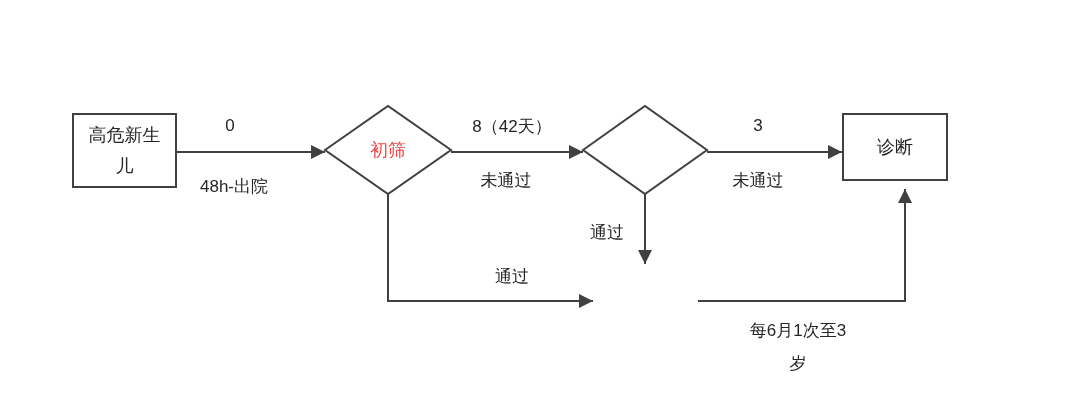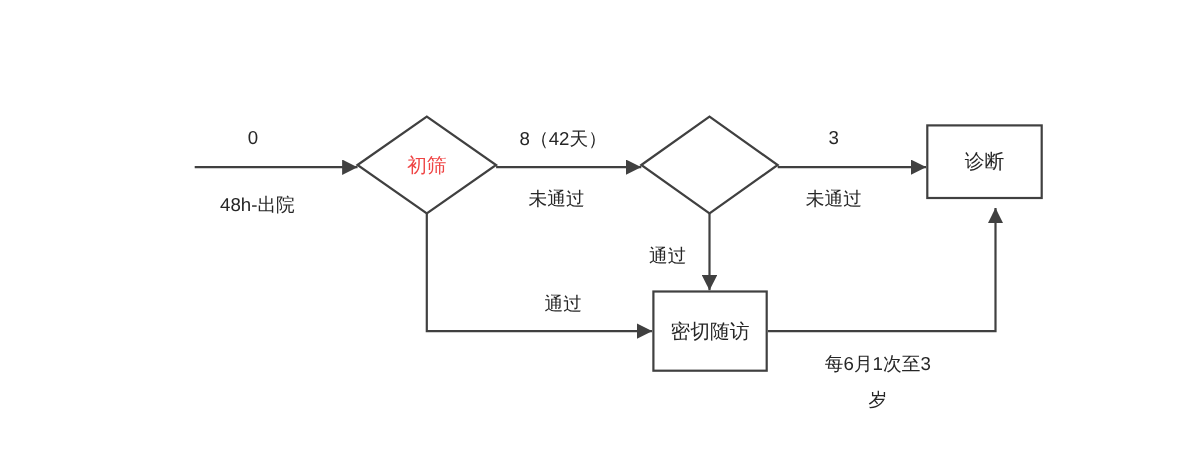--- a/index.html
+++ b/index.html
@@ -78,28 +78,28 @@
     <path d="M451 152 H583" fill="none" stroke="#404040" stroke-width="2" marker-end="url(#arw)"></path>
     <path d="M707 152 H842" fill="none" stroke="#404040" stroke-width="2" marker-end="url(#arw)"></path>
     <path d="M645 194 V264" fill="none" stroke="#404040" stroke-width="2" marker-end="url(#arw)"></path>
     <path d="M388 194 V301 H593" fill="none" stroke="#404040" stroke-width="2" marker-end="url(#arw)"></path>
     <path d="M698 301 H905 V189" fill="none" stroke="#404040" stroke-width="2" marker-end="url(#arw)"></path>
 
     <polygon points="325,150 388,106 451,150 388,194" fill="#ffffff" stroke="#404040" stroke-width="2"></polygon>
     <polygon points="583,150 645,106 707,150 645,194" fill="#ffffff" stroke="#404040" stroke-width="2"></polygon>
   </svg>
 
+  <div class="node-rect" style="left:72px; top:113px; width:105px; height:75px;">
+    <span class="inner-narrow">高危新生儿</span>
+  </div>
 
   <div class="node-rect" style="left:842px; top:113px; width:106px; height:68px;">
     <span>诊断</span>
   </div>
 
-  <div class="node-rect" style="left:593px; top:264px; width:105px; height:74px;">
-    <span>密切随访</span>
-  </div>
 
   <div class="diamond-label" style="left:325px; top:106px; width:126px; height:88px;">初筛</div>
 
   <div class="edge-label" style="left:230px; top:115px;">0</div>
   <div class="edge-label" style="left:234px; top:176px;">48h-出院</div>
 
   <div class="edge-label" style="left:512px; top:116px;">8（42天）</div>
   <div class="edge-label" style="left:506px; top:170px;">未通过</div>
 
   <div class="edge-label" style="left:758px; top:115px;">3</div>

